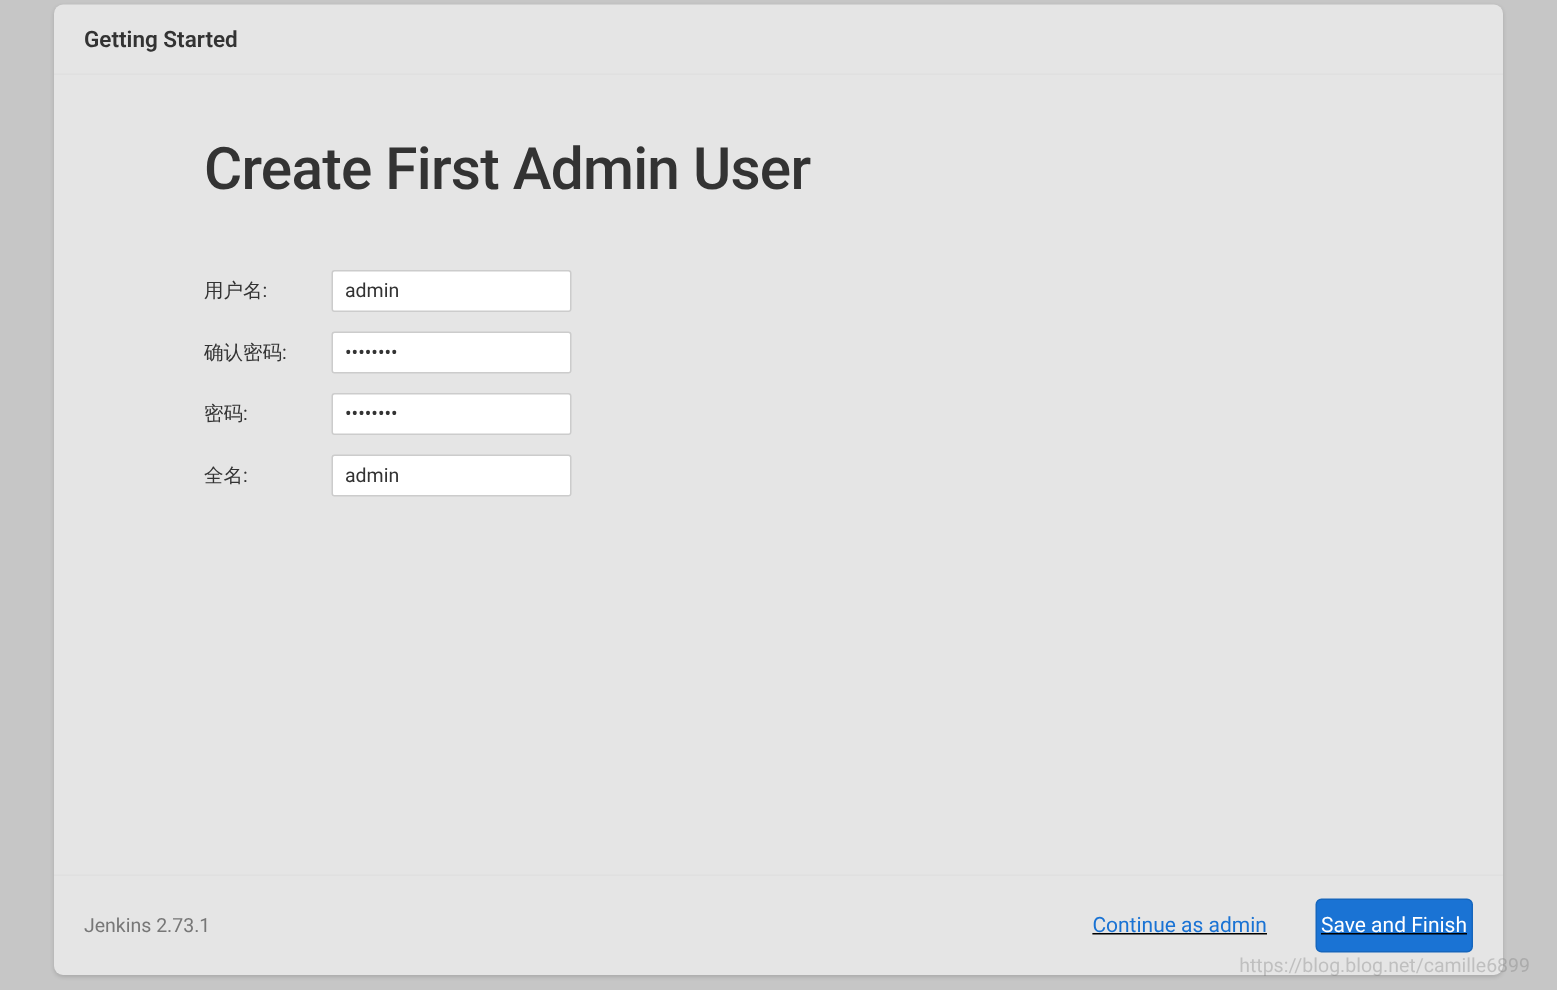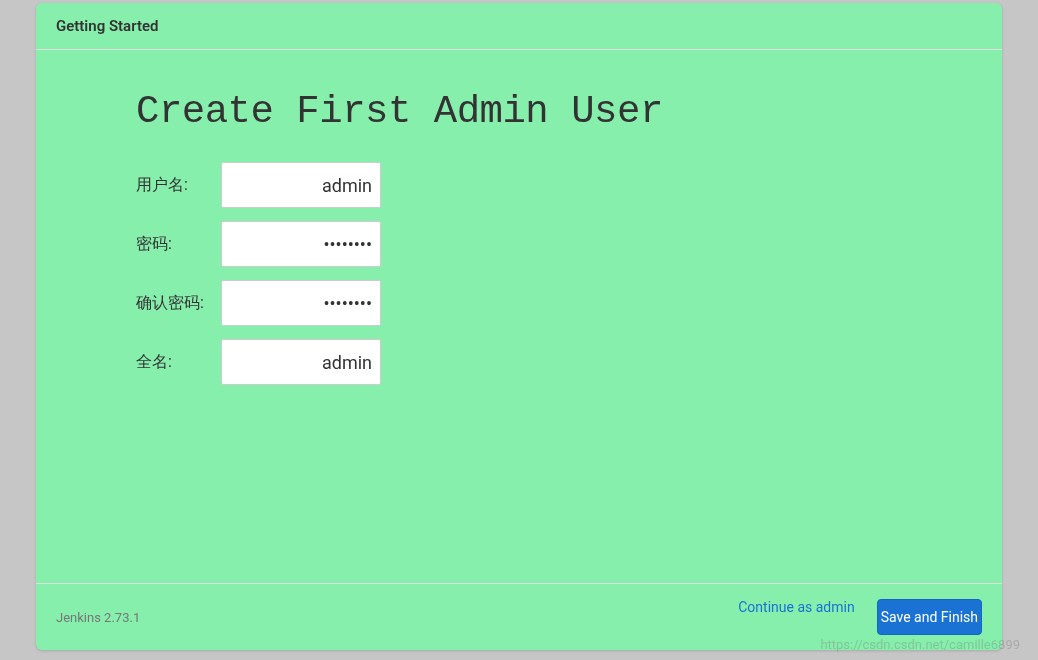--- a/index.html
+++ b/index.html
@@ -9,21 +9,21 @@
     }
     body {
       font-family: -apple-system, BlinkMacSystemFont, "Segoe UI", Roboto, "Helvetica Neue", Arial, sans-serif;
       background: #c6c6c6;
       width: 1038px;
       height: 660px;
       overflow: hidden;
       position: relative;
     }
     .dialog {
-      background: #86efac;
+      background: #e5e5e5;
       border-radius: 6px;
       margin: 3px 36px 10px 36px;
       height: 647px;
       display: flex;
       flex-direction: column;
       box-shadow: 0 1px 3px rgba(0,0,0,0.15);
     }
     .dialog-header {
       padding: 14px 20px 14px 20px;
       border-bottom: 1px solid #e0e0e0;
@@ -35,67 +35,66 @@
     }
     .dialog-body {
       flex: 1;
       padding: 40px 100px 0 100px;
       overflow: auto;
     }
     .page-title {
       font-size: 39px;
       font-weight: 500;
       color: #333333;
-      margin-bottom: 28px;
+      margin-bottom: 44px;
       letter-spacing: -0.5px;
-      font-family: Liberation Mono, monospace;
     }
     .form-row {
       display: flex;
       align-items: center;
       margin-bottom: 13px;
     }
     .form-label {
       width: 85px;
-      font-size: 16px;
+      font-size: 13px;
       color: #333333;
       text-align: left;
     }
     .form-input {
       width: 160px;
-      height: 46px;
+      height: 28px;
       border: 1px solid #cccccc;
       border-radius: 2px;
       padding: 3px 8px;
-      font-size: 18px;
+      font-size: 13px;
       color: #333333;
       font-family: inherit;
-      text-align: right;
     }
     .form-input.focused {
       border: 1px solid #6fa8e0;
       box-shadow: 0 0 0 2px rgba(111,168,224,0.35);
       outline: none;
     }
     .dialog-footer {
       border-top: 1px solid #e0e0e0;
       padding: 15px 20px;
       display: flex;
       align-items: center;
       justify-content: space-between;
       margin-top: 20px;
     }
     .footer-version {
       font-size: 13px;
       color: #777777;
     }
     .footer-actions {
       display: flex;
-      align-items: flex-start;
-      gap: 22px;
+      align-items: center;
+      gap: 32px;
+      text-decoration: underline;
     }
     .link-button {
       color: #1a73d4;
       font-size: 14px;
       cursor: pointer;
       text-decoration: none;
     }
     .primary-button {
       background: #1a73d4;
       color: #ffffff;
@@ -124,38 +123,38 @@
   </div>
   <div class="dialog-body">
     <h1 class="page-title">Create First Admin User</h1>
 
     <div class="form-row">
       <label class="form-label">用户名:</label>
       <input type="text" class="form-input" value="admin" style="">
     </div>
 
     <div class="form-row">
-      <label class="form-label">密码:</label>
+      <label class="form-label">确认密码:</label>
       <input type="password" class="form-input" value="••••••••" style="">
     </div>
 
     <div class="form-row">
-      <label class="form-label">确认密码:</label>
+      <label class="form-label">密码:</label>
       <input type="password" class="form-input" value="••••••••" style="">
     </div>
 
     <div class="form-row">
       <label class="form-label">全名:</label>
       <input type="text" class="form-input" value="admin" style="">
     </div>
 
 
   </div>
   <div class="dialog-footer">
     <div class="footer-version">Jenkins 2.73.1</div>
     <div class="footer-actions">
       <a class="link-button">Continue as admin</a>
       <button class="primary-button">Save and Finish</button>
     </div>
   </div>
 </div>
 
-<div class="watermark">https://csdn.csdn.net/camille6899</div>
+<div class="watermark">https://blog.blog.net/camille6899</div>
 
 </body></html>

